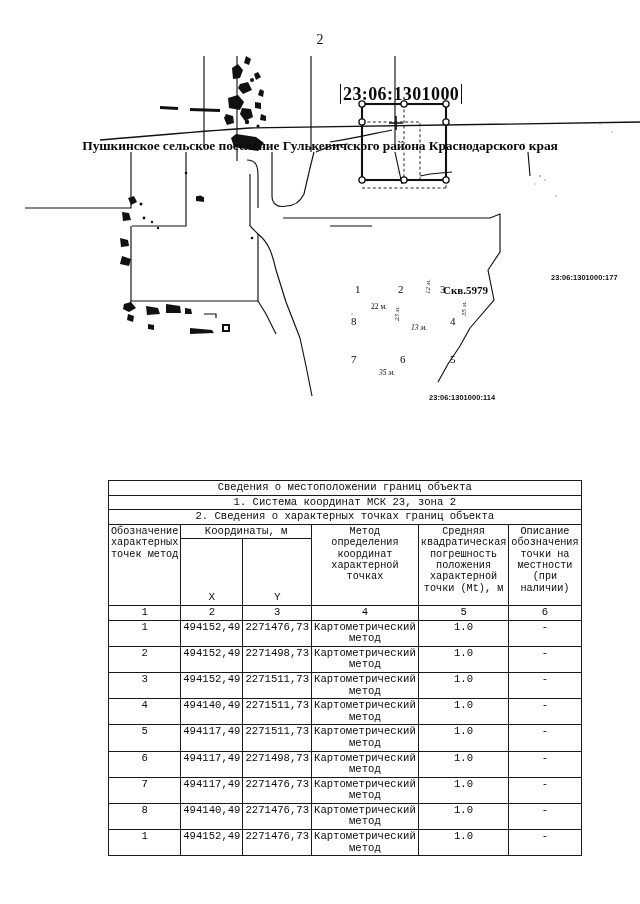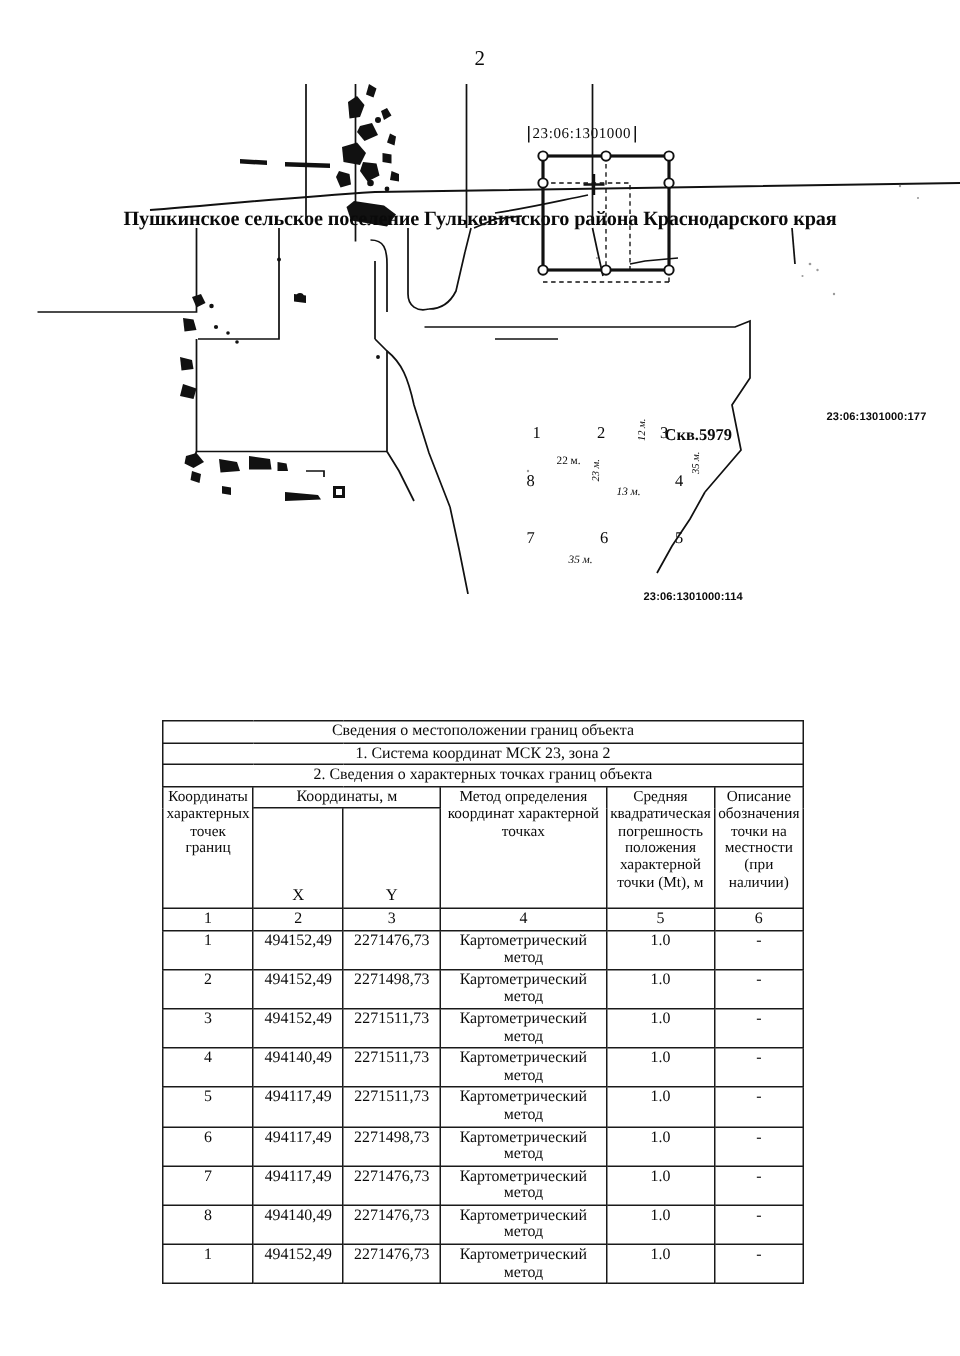--- a/index.html
+++ b/index.html
@@ -40,25 +40,24 @@
     top: 56px;
     width: 640px;
     height: 340px;
   }
   .map-svg { display:block; width:640px; height:340px; }
 
   .cad-title {
     position: absolute;
     top: 84px;
     left: 340px;
-    font-size: 10px;
-    font-weight: normal;
+    font-size: 18px;
+    font-weight: bold;
     letter-spacing: 0.4px;
     white-space: nowrap;
-    margin-left: 12px;
   }
   .settlement-caption {
     position: absolute;
     top: 138px;
     left: 0; right: 0;
     text-align: center;
     font-size: 13.5px;
     font-weight: bold;
     letter-spacing: -0.1px;
     white-space: nowrap;
@@ -96,20 +95,21 @@
     text-indent: 42px;
     hyphens: manual;
   }
 
   
   .tbl-wrap {
     position: absolute;
     left: 108px;
     top: 480px;
     width: 356px;
+    font-family: Liberation Mono, monospace;
   }
   table.data {
     border-collapse: collapse;
     width: 428px;
     font-size: 10.4px;
     line-height: 11.6px;
   }
   table.data td {
     border: 1px solid #1a1a1a;
     padding: 1px 2px;
@@ -333,21 +333,21 @@
         <tr>
           <td class="band" colspan="6">Сведения о местоположении границ объекта</td>
         </tr>
         <tr>
           <td class="band-left" colspan="6">1. Система координат МСК 23, зона 2</td>
         </tr>
         <tr>
           <td class="band-left" colspan="6">2. Сведения о характерных точках границ объекта</td>
         </tr>
         <tr>
-          <td class="hd" rowspan="2">Координаты характерных точек границ</td>
+          <td class="hd" rowspan="2">Обозначение характерных точек метод</td>
           <td class="band" colspan="2">Координаты, м</td>
           <td class="hd" rowspan="2">Метод определения координат характерной точках</td>
           <td class="hd" rowspan="2">Средняя квадратическая погрешность положения характерной точки (Mt), м</td>
           <td class="hd" rowspan="2">Описание обозначения точки на местности (при наличии)</td>
         </tr>
         <tr>
           <td>
               <span class="hd-x">X</span>
             </td>
           <td>

